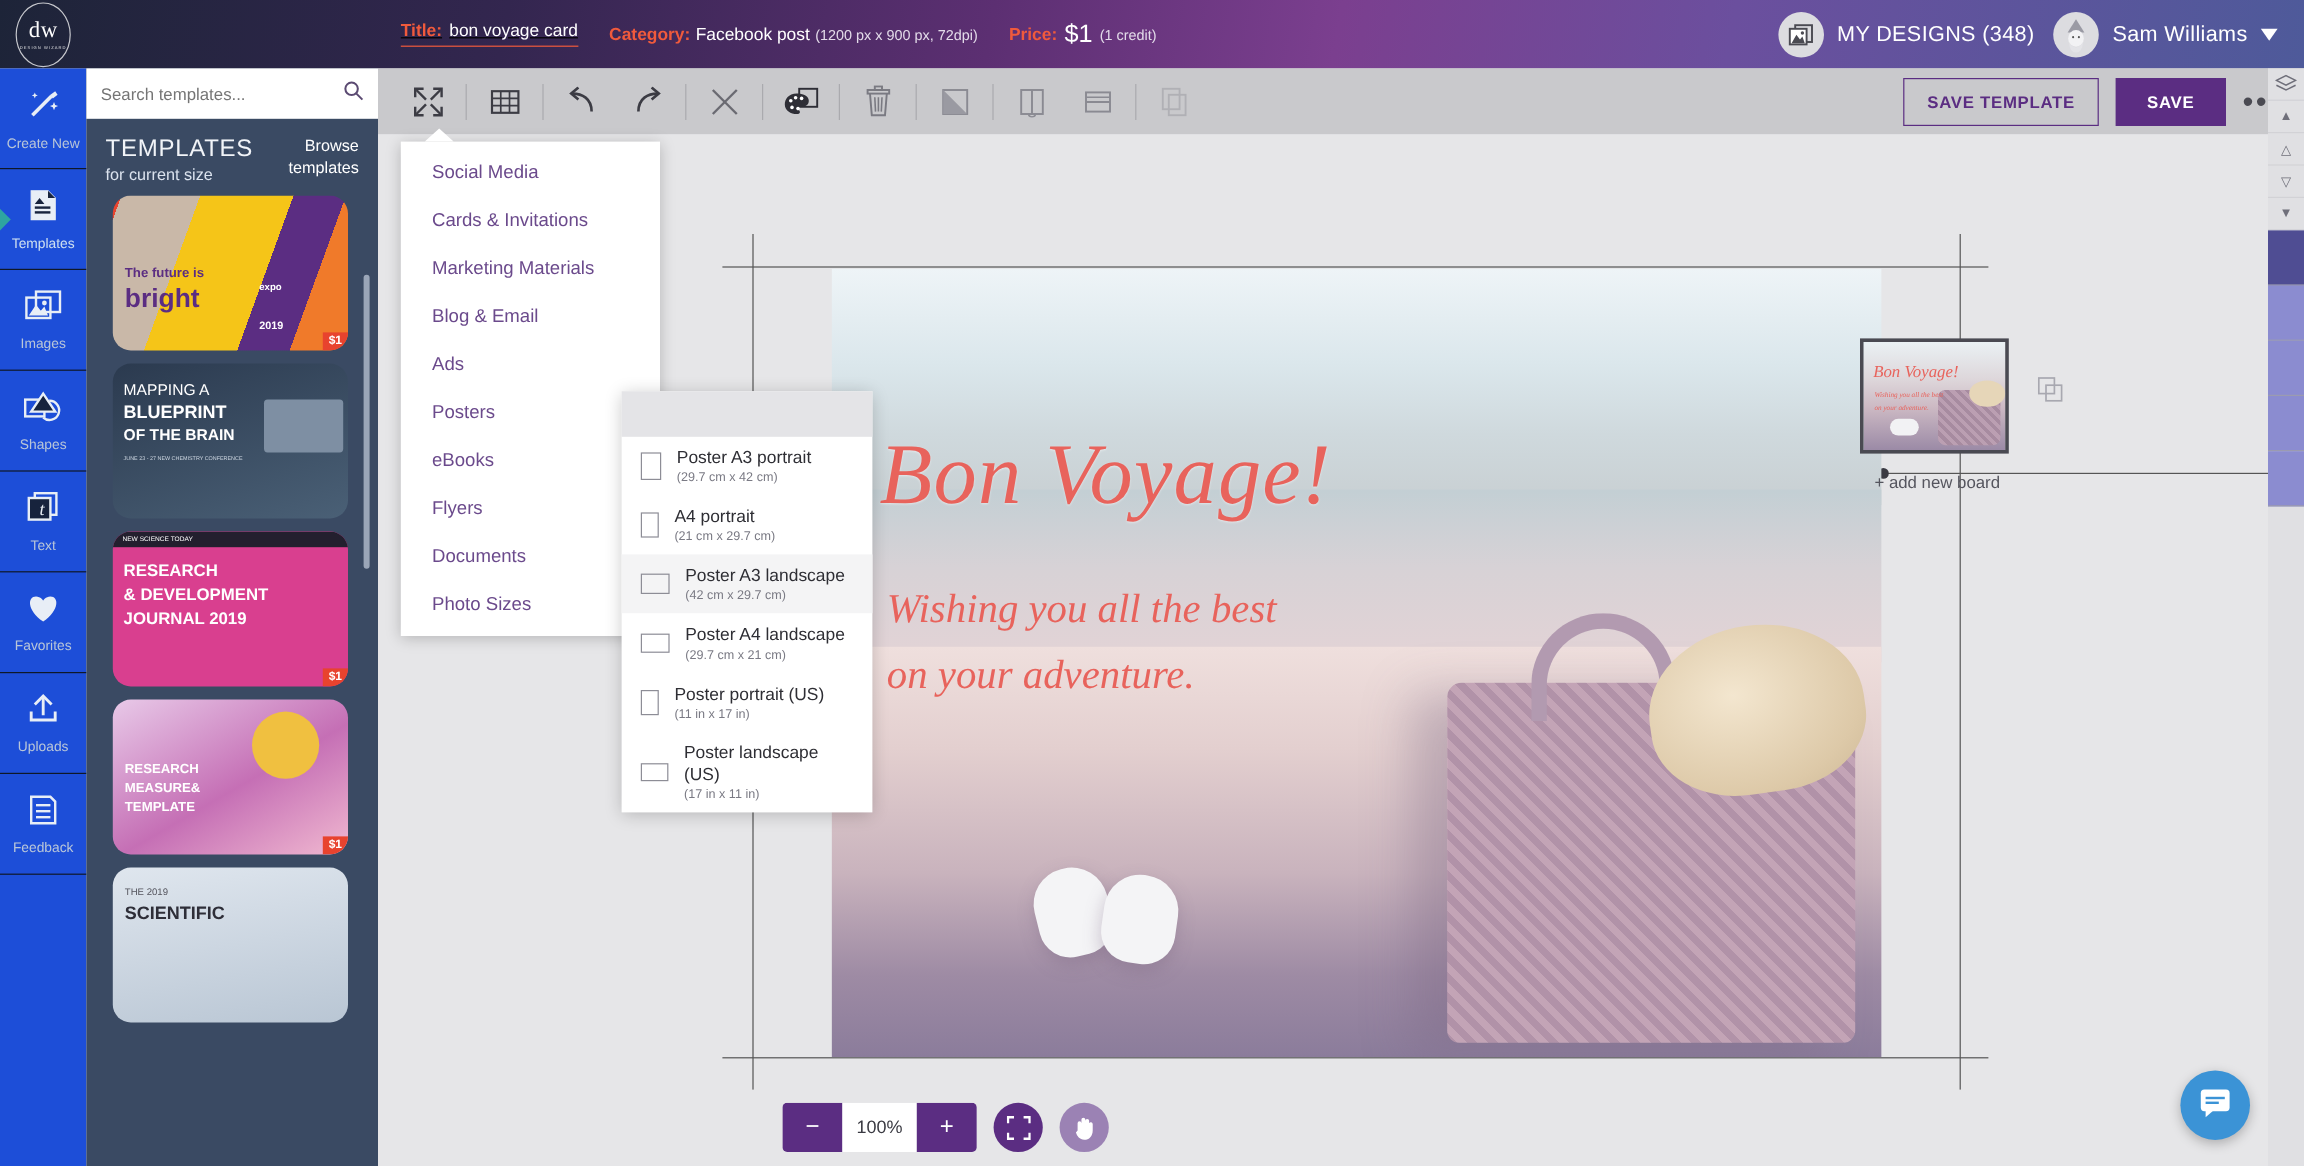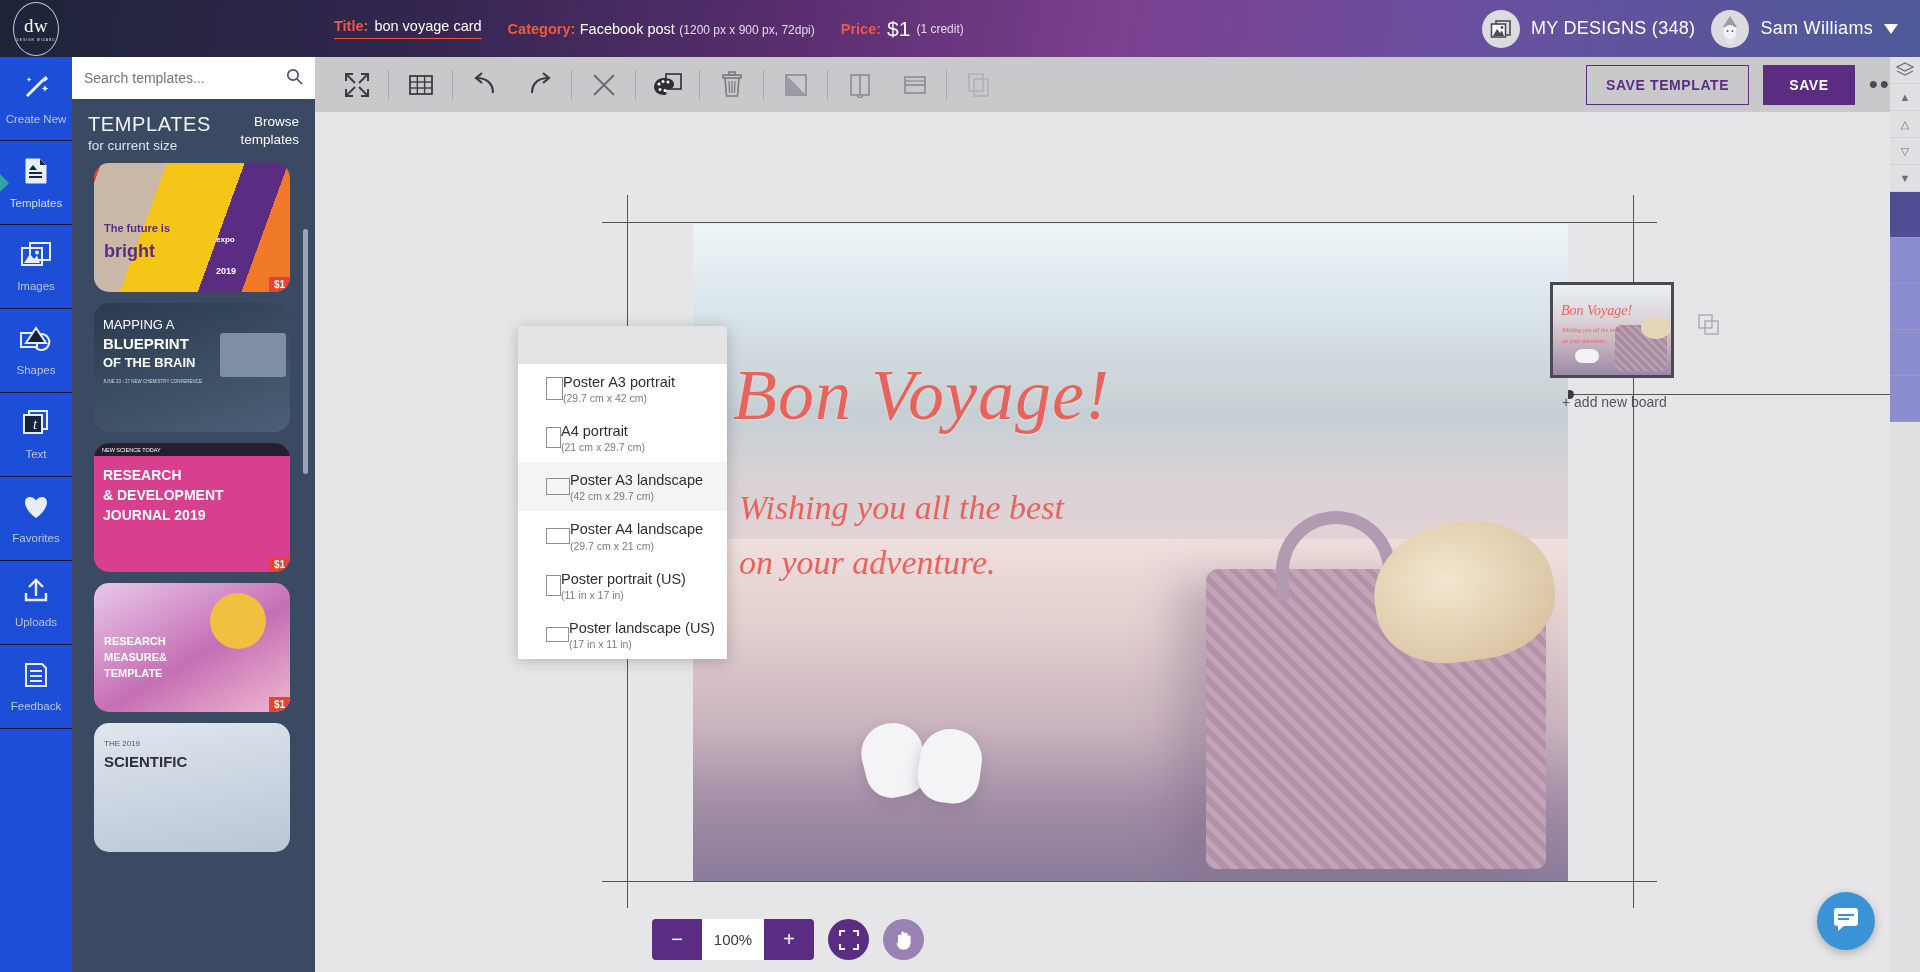--- a/index.html
+++ b/index.html
@@ -26,21 +26,21 @@
     border-radius: 50%; display: flex; flex-direction: column;
     align-items: center; justify-content: center; color: #fff;
   }
   .logo-dw { font-family: "Liberation Serif", serif; font-size: 19px; letter-spacing: .5px; line-height: 1; }
   .logo-sub { font-size: 3.4px; letter-spacing: .9px; margin-top: 3px; opacity: .85; }
 
   #header-meta { display: flex; align-items: center; margin-left: 262px; gap: 26px; }
   .meta-lbl { color: #f05a3c; font-size: 14.5px; font-weight: bold; }
   .meta-val { color: #fff; font-size: 14.5px; }
   .meta-sub { color: #e3dbe9; font-size: 12px; }
-  #title-field { border-bottom: 1.5px solid #f05a3c; padding-bottom: 4px; display: flex; align-items: baseline; gap: 6px; }
+  #title-field { border-bottom: 1.5px solid #f05a3c; padding-bottom: 4px; display: flex; align-items: baseline; gap: 6px; text-decoration: underline; }
   #price-amount { color: #fff; font-size: 21px; font-weight: 500; }
 
   #header-right { margin-left: auto; display: flex; align-items: center; gap: 16px; padding-right: 22px; }
   .hdr-item { display: flex; align-items: center; gap: 11px; cursor: pointer; }
   .hdr-circle {
     width: 38px; height: 38px; border-radius: 50%; background: #dcdce0;
     display: flex; align-items: center; justify-content: center;
   }
   .hdr-txt { color: #fff; font-size: 18px; letter-spacing: .3px; }
   .caret-dn {
@@ -230,21 +230,21 @@
   .mitem {
     padding: 11px 26px; font-size: 15.5px; color: #6b4a8c; cursor: pointer;
   }
 
   #submenu {
     position: absolute; left: 518px; top: 326px; width: 209px; background: #fff;
     box-shadow: 0 2px 14px rgba(0,0,0,.22); z-index: 61;
   }
   #submenu-head { height: 38px; background: #e4e4e7; }
   .sitem {
-    display: flex; align-items: center; padding: 9px 12px 9px 28px; cursor: pointer;
+    display: flex; align-items: center; gap: 13px; padding: 9px 12px 9px 16px; cursor: pointer;
   }
   .sitem.sel { background: #f4f4f5; }
   .s-name { font-size: 14.5px; color: #2e2e34; line-height: 1.25; }
   .s-dim { font-size: 10.5px; color: #7a7a84; margin-top: 1px; }
   .s-box { border: 1px solid #8d8d96; flex: 0 0 auto; }
 
   
   #intercom {
     position: absolute; right: 45px; bottom: 22px; width: 58px; height: 58px;
     border-radius: 50%; background: #3b93d6; display: flex; align-items: center; justify-content: center;
@@ -431,21 +431,21 @@
       </div>
       <div id="browse-link">
         <div>Browse</div>
         <div>templates</div>
       </div>
     </div>
 
     <div id="thumbs">
       <div class="thumb t1">
         <div class="ov" style="font-size:11px;color:#5b2d82;left:10px;bottom:58px;">The future is</div>
-        <div class="ov" style="font-size:18px;left:10px;bottom:32px;color:#5b2d82;">bright</div>
+        <div class="ov" style="font-size:22px;left:10px;bottom:32px;color:#5b2d82;">bright</div>
         <div class="ov" style="font-size:8px;left:122px;bottom:48px;">expo</div>
         <div class="ov" style="font-size:9px;left:122px;bottom:16px;">2019</div>
         <span class="price-tag">$1</span>
       </div>
 
       <div class="thumb t2">
         <div class="ov" style="position:absolute;left:9px;top:14px;color:#fff;font-size:13px;font-weight:normal;">MAPPING A</div>
         <div class="ov" style="position:absolute;left:9px;top:32px;color:#fff;font-size:15px;font-weight:bold;">BLUEPRINT</div>
         <div class="ov" style="position:absolute;left:9px;top:52px;color:#fff;font-size:13px;font-weight:bold;">OF THE BRAIN</div>
         <div class="ov" style="position:absolute;left:9px;top:76px;color:#cfd8e3;font-size:4.5px;">JUNE 23 - 27 NEW CHEMISTRY CONFERENCE</div>
@@ -669,20 +669,32 @@
     <div class="rr-btn">△</div>
     <div class="rr-btn">▽</div>
     <div class="rr-btn">▼</div>
     <div class="rr-swatch" style="background:#4f4d93"></div>
     <div class="rr-swatch" style="background:#8b8cd0"></div>
     <div class="rr-swatch" style="background:#8b8cd0"></div>
     <div class="rr-swatch" style="background:#8b8cd0"></div>
     <div class="rr-swatch" style="background:#8b8cd0"></div>
   </div>
 
+  <div id="menu">
+    <div class="mitem">Social Media</div>
+    <div class="mitem">Cards &amp; Invitations</div>
+    <div class="mitem">Marketing Materials</div>
+    <div class="mitem">Blog &amp; Email</div>
+    <div class="mitem">Ads</div>
+    <div class="mitem">Posters</div>
+    <div class="mitem">eBooks</div>
+    <div class="mitem">Flyers</div>
+    <div class="mitem">Documents</div>
+    <div class="mitem">Photo Sizes</div>
+  </div>
 
   <div id="submenu">
     <div id="submenu-head"></div>
 
     <div class="sitem">
       <span class="s-box" style="width:17px;height:23px;"></span>
       <span>
         <span class="s-name">Poster A3 portrait</span>
         <span class="s-dim" style="display:block;">(29.7 cm x 42 cm)</span>
       </span>

